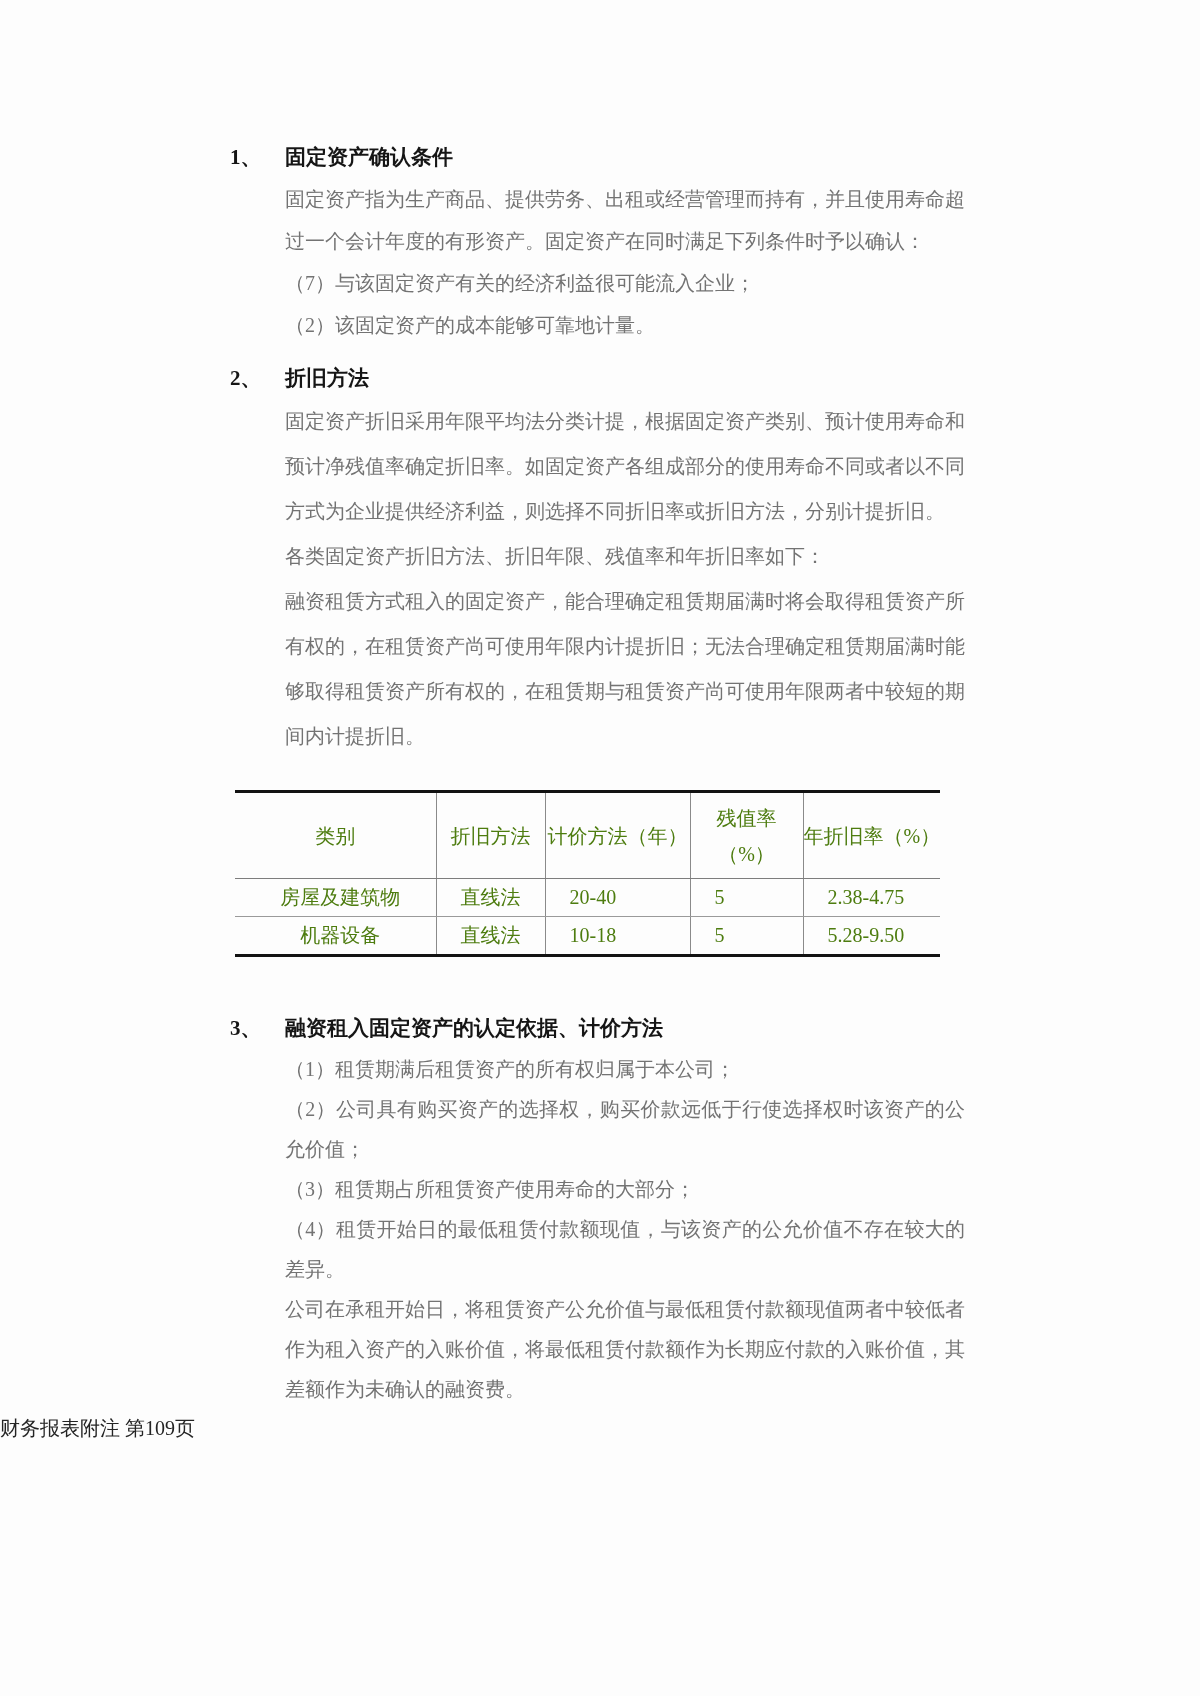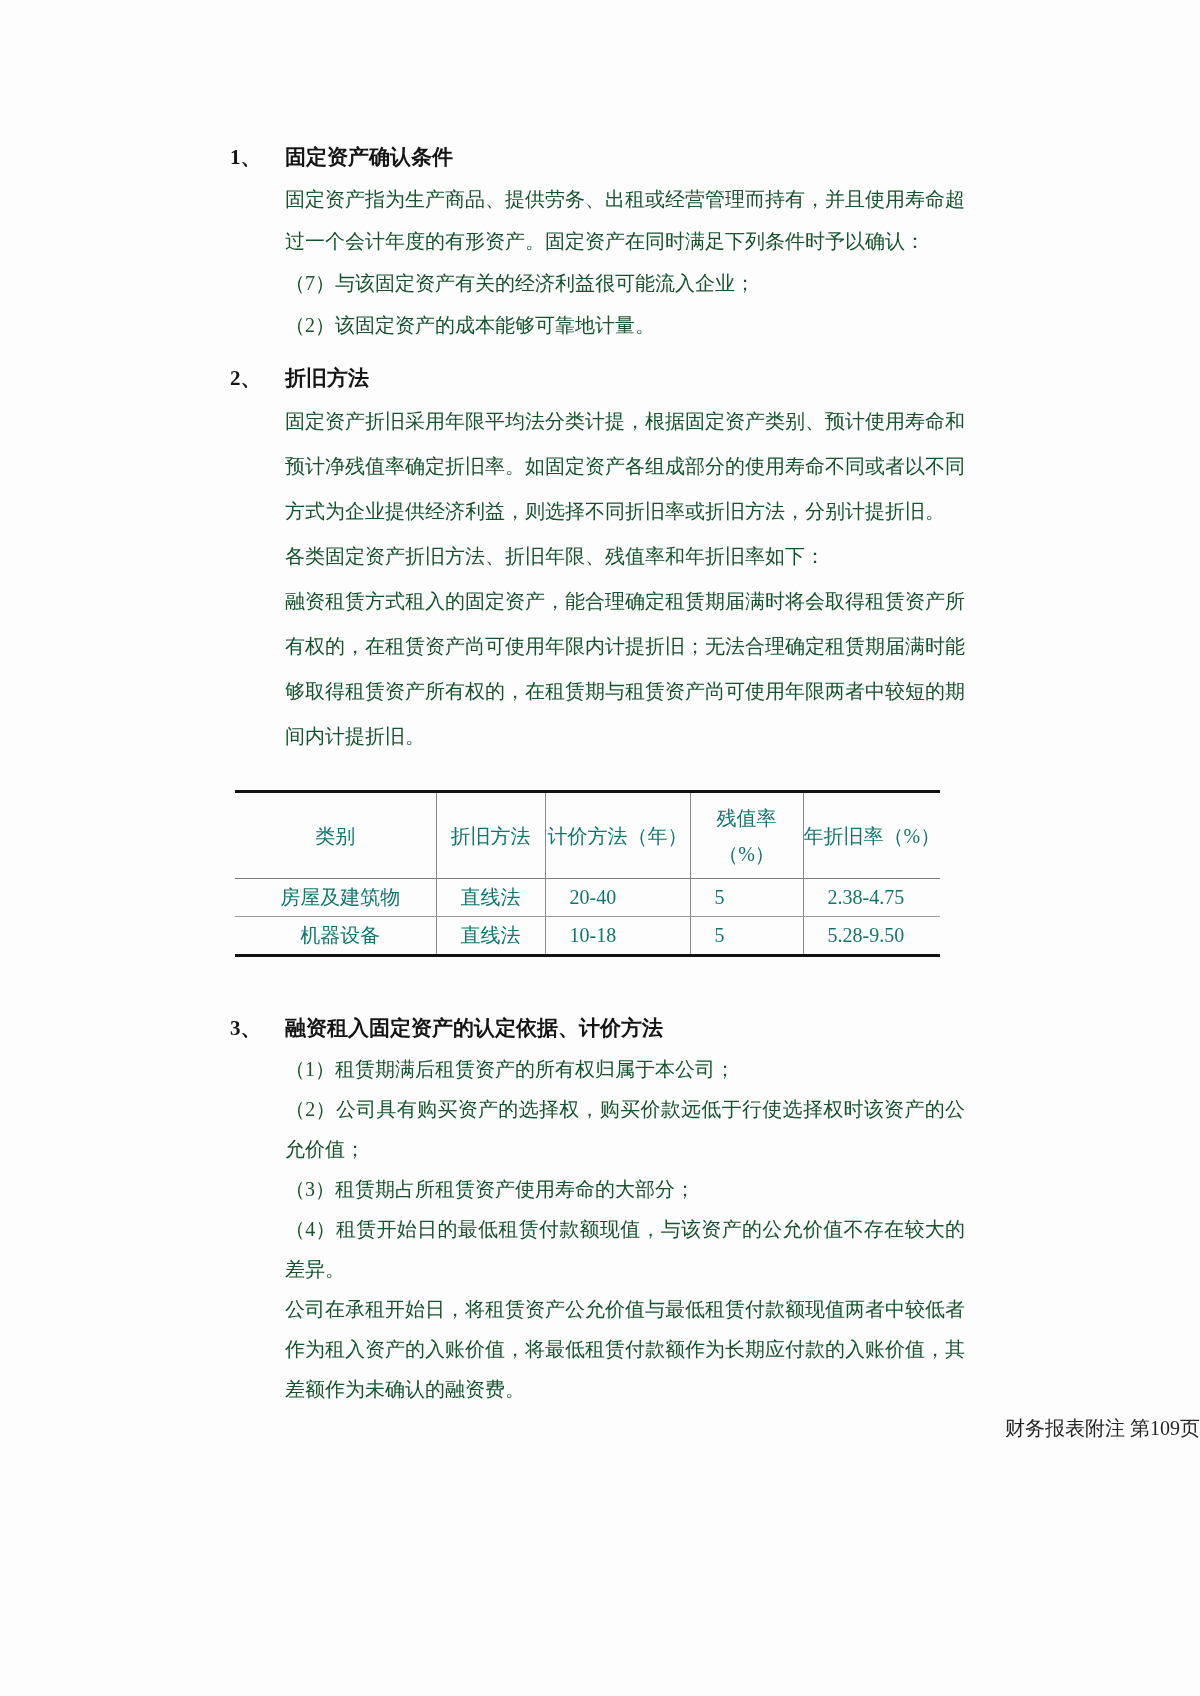--- a/index.html
+++ b/index.html
@@ -11,33 +11,33 @@
     -webkit-font-smoothing:antialiased;
   }
   .page { position:relative; width:1200px; height:1696px; overflow:hidden; padding-top:136px; box-sizing:border-box; }
   .section { margin-left:230px; width:735px; }
   .heading { display:flex; font-weight:bold; font-size:21px; line-height:42px; color:#151515; }
   .heading .num { width:55px; flex:0 0 55px; }
   .body {
     margin:0 0 0 55px; width:680px;
     font-size:20px; line-height:42px;
     text-align:justify; text-justify:inter-ideograph;
-    color:#14532d;
+    color:#737373;
   }
   .sec2 { margin-top:11px; }
   .sec2 .body { line-height:45px; }
   .sec3 { margin-top:50px; }
   .sec3 .body { line-height:40px; }
 
   table.dep {
     border-collapse:collapse; table-layout:fixed;
     margin:31px 0 0 5px; width:705px;
     border-top:3px solid #121212;
     border-bottom:3px solid #121212;
-    font-size:20px; color:#0f766e;
+    font-size:20px; color:#4d7c0f;
   }
   table.dep th, table.dep td {
     border-left:1px solid #8a8a8a;
     font-weight:normal; padding:0;
     overflow:hidden; white-space:nowrap;
   }
   table.dep th:first-child, table.dep td:first-child { border-left:none; }
   table.dep thead th {
     height:85px; vertical-align:middle; text-align:center;
     border-bottom:1px solid #7d7d7d;
@@ -46,21 +46,21 @@
   table.dep tbody td {
     height:37px; vertical-align:middle; text-align:left;
     border-bottom:1px solid #9a9a9a;
     padding-left:24px;
   }
   table.dep tbody tr:last-child td { border-bottom:none; }
   table.dep td.cat { text-align:center; padding-left:10px; }
 
   .footer {
     margin-top:8px; width:1200px;
-    text-align:right; font-size:20px; line-height:22px; color:#242424;
+    text-align:left; font-size:20px; line-height:22px; color:#242424;
   }
 </style>
 </head>
 <body>
 
 <div class="page">
 
   <div class="section sec1">
     <div class="heading">
       <span class="num">1、</span>

